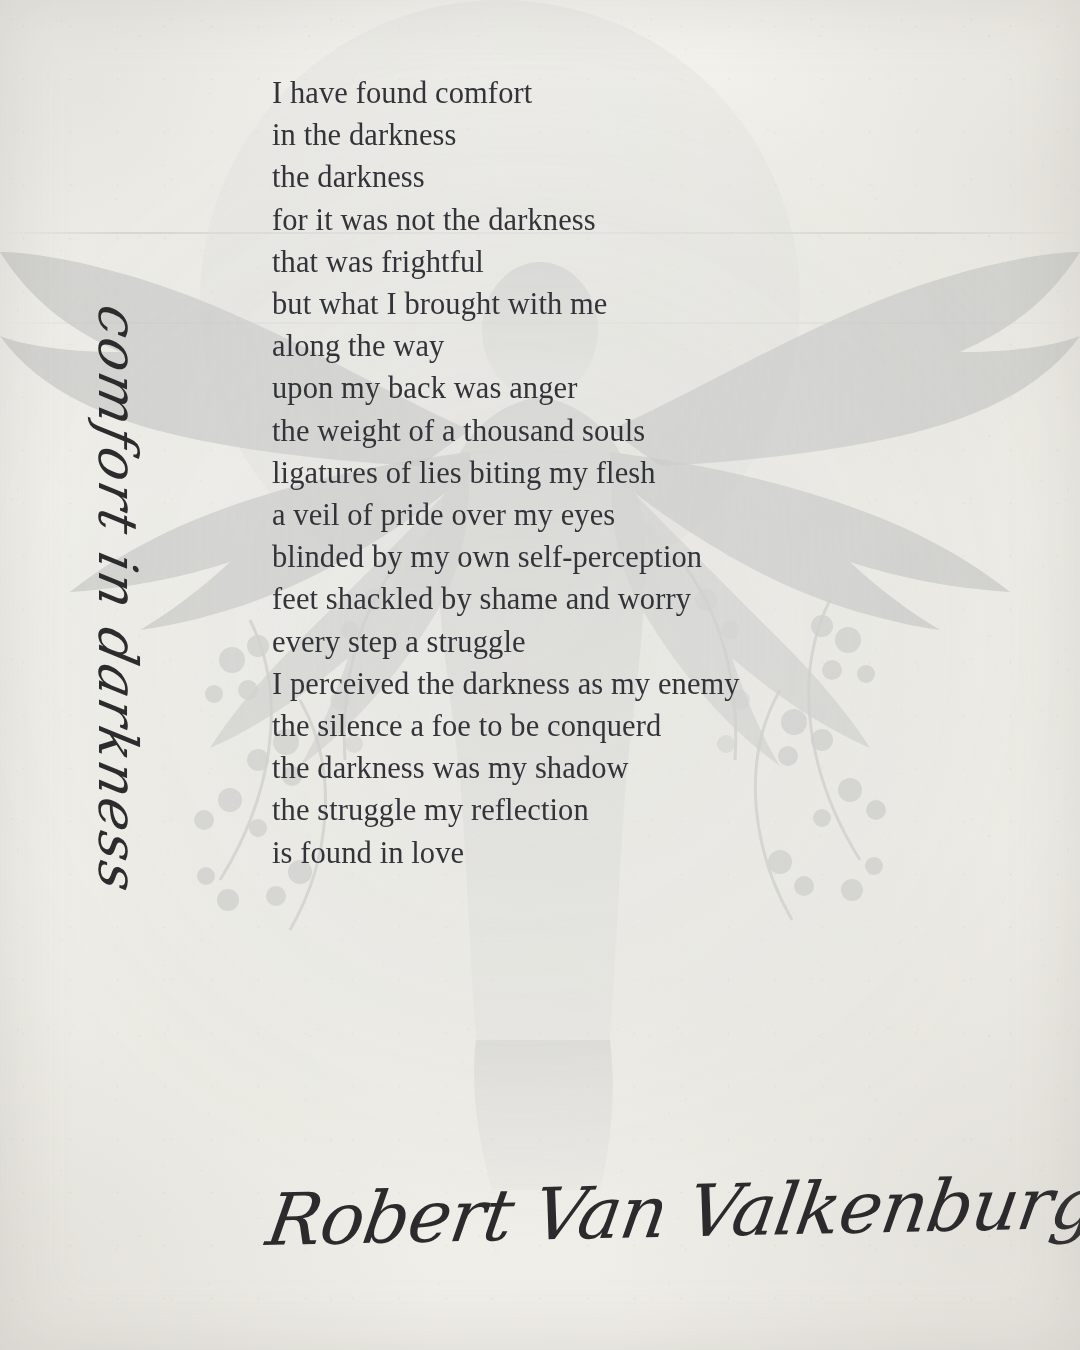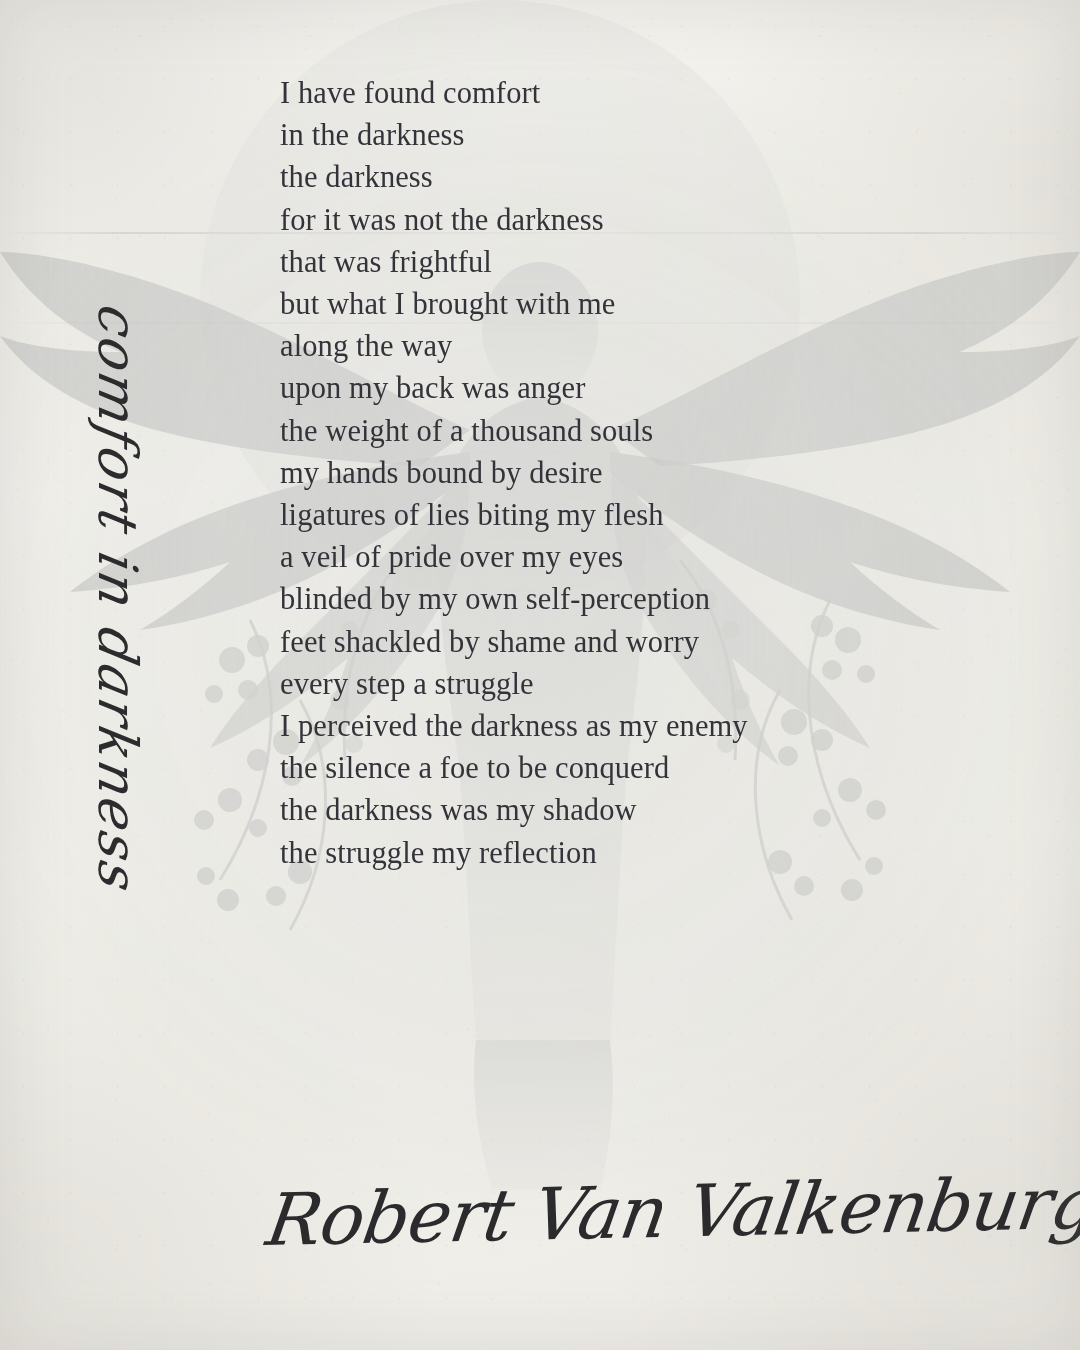--- a/index.html
+++ b/index.html
@@ -101,21 +101,21 @@
     font-style: italic;
     font-size: 54px;
     letter-spacing: 2px;
     color: #2c2c2e;
     margin-top: 300px;
   }
 
   
   .poem {
     position: absolute;
-    left: 280px;
+    left: 272px;
     top: 72px;
     width: 740px;
   }
   .poem-line {
     font-family: "Liberation Serif", serif;
     font-size: 30.5px;
     line-height: 42.2px;
     color: #33343a;
     white-space: pre;
     letter-spacing: 0.1px;
@@ -278,30 +278,30 @@
   <div class="poem">
     <div class="poem-line">I have found comfort</div>
     <div class="poem-line">in the darkness</div>
     <div class="poem-line">the darkness</div>
     <div class="poem-line">for it was not the darkness</div>
     <div class="poem-line">that was frightful</div>
     <div class="poem-line">but what I brought with me</div>
     <div class="poem-line">along the way</div>
     <div class="poem-line">upon my back was anger</div>
     <div class="poem-line">the weight of a thousand souls</div>
-    <div class="poem-line">my hands bound by desire</div>
     <div class="poem-line">ligatures of lies biting my flesh</div>
     <div class="poem-line">a veil of pride over my eyes</div>
     <div class="poem-line">blinded by my own self-perception</div>
     <div class="poem-line">feet shackled by shame and worry</div>
     <div class="poem-line">every step a struggle</div>
     <div class="poem-line">I perceived the darkness as my enemy</div>
     <div class="poem-line">the silence a foe to be conquerd</div>
     <div class="poem-line">the darkness was my shadow</div>
     <div class="poem-line">the struggle my reflection</div>
+    <div class="poem-line">is found in love</div>
   </div>
 
   <div class="signature">
     <span>Robert Van Valkenburgh</span>
   </div>
 
   <div class="edge-shadow"></div>
 </div>
 
 </body></html>

